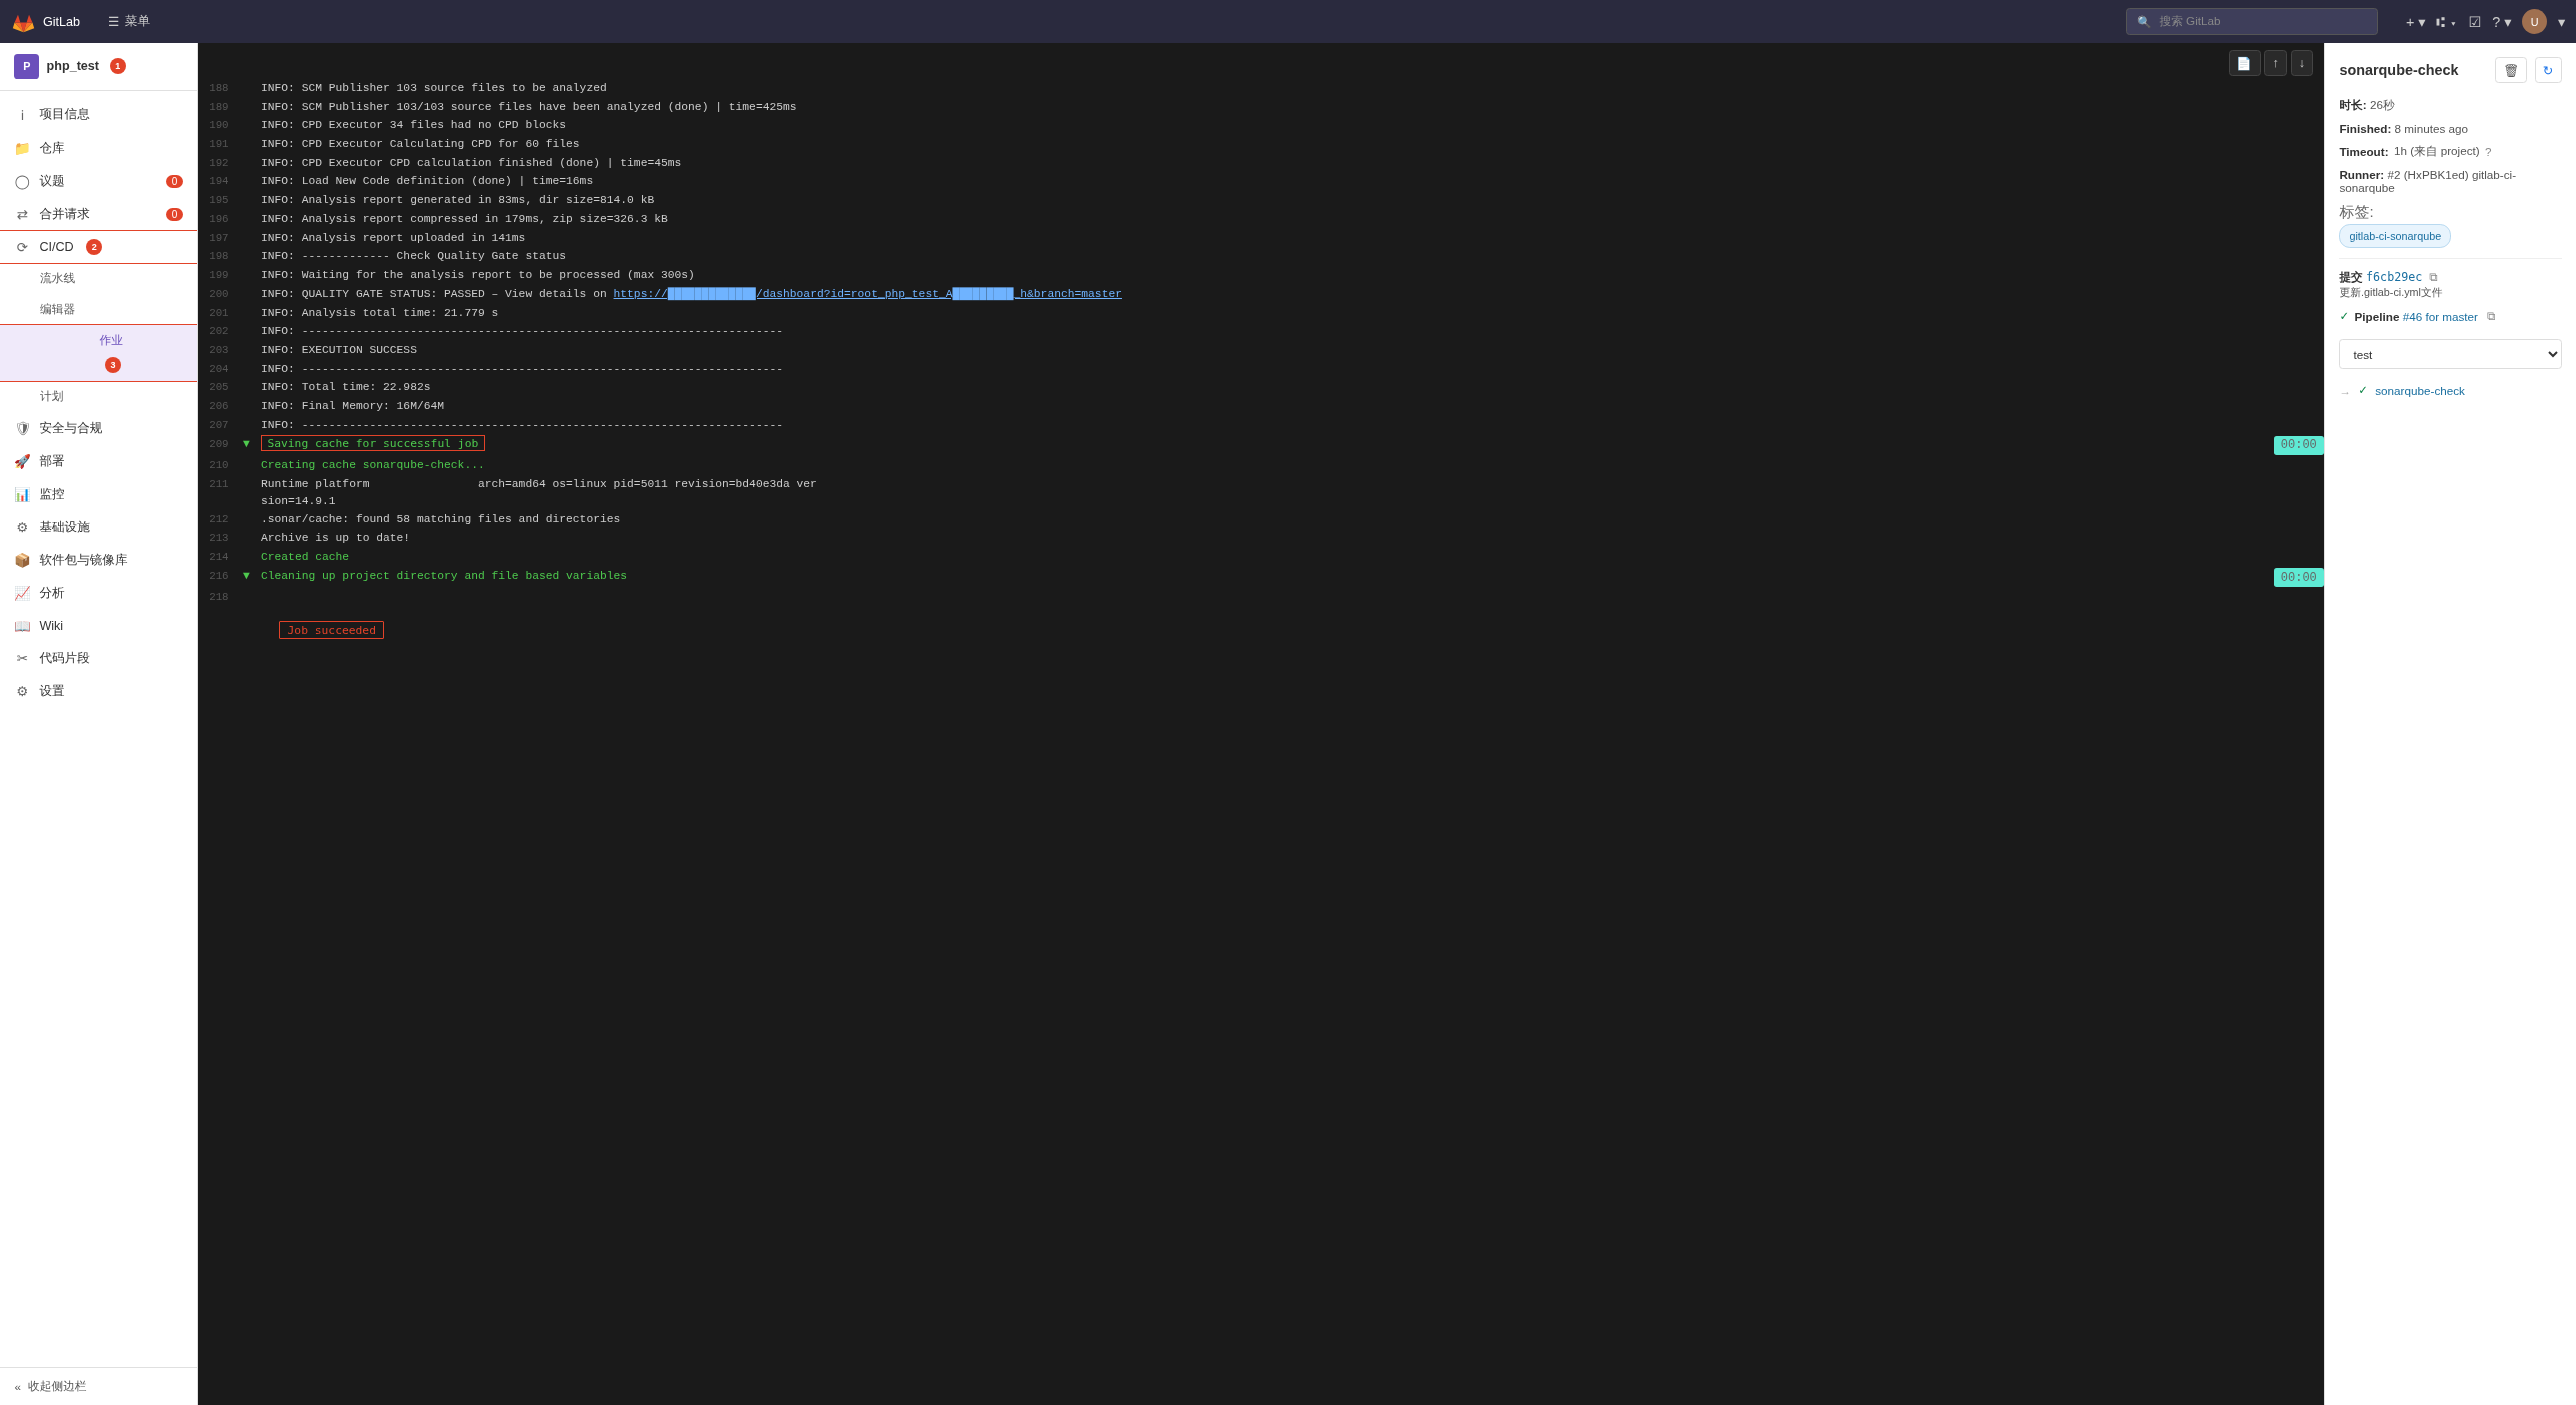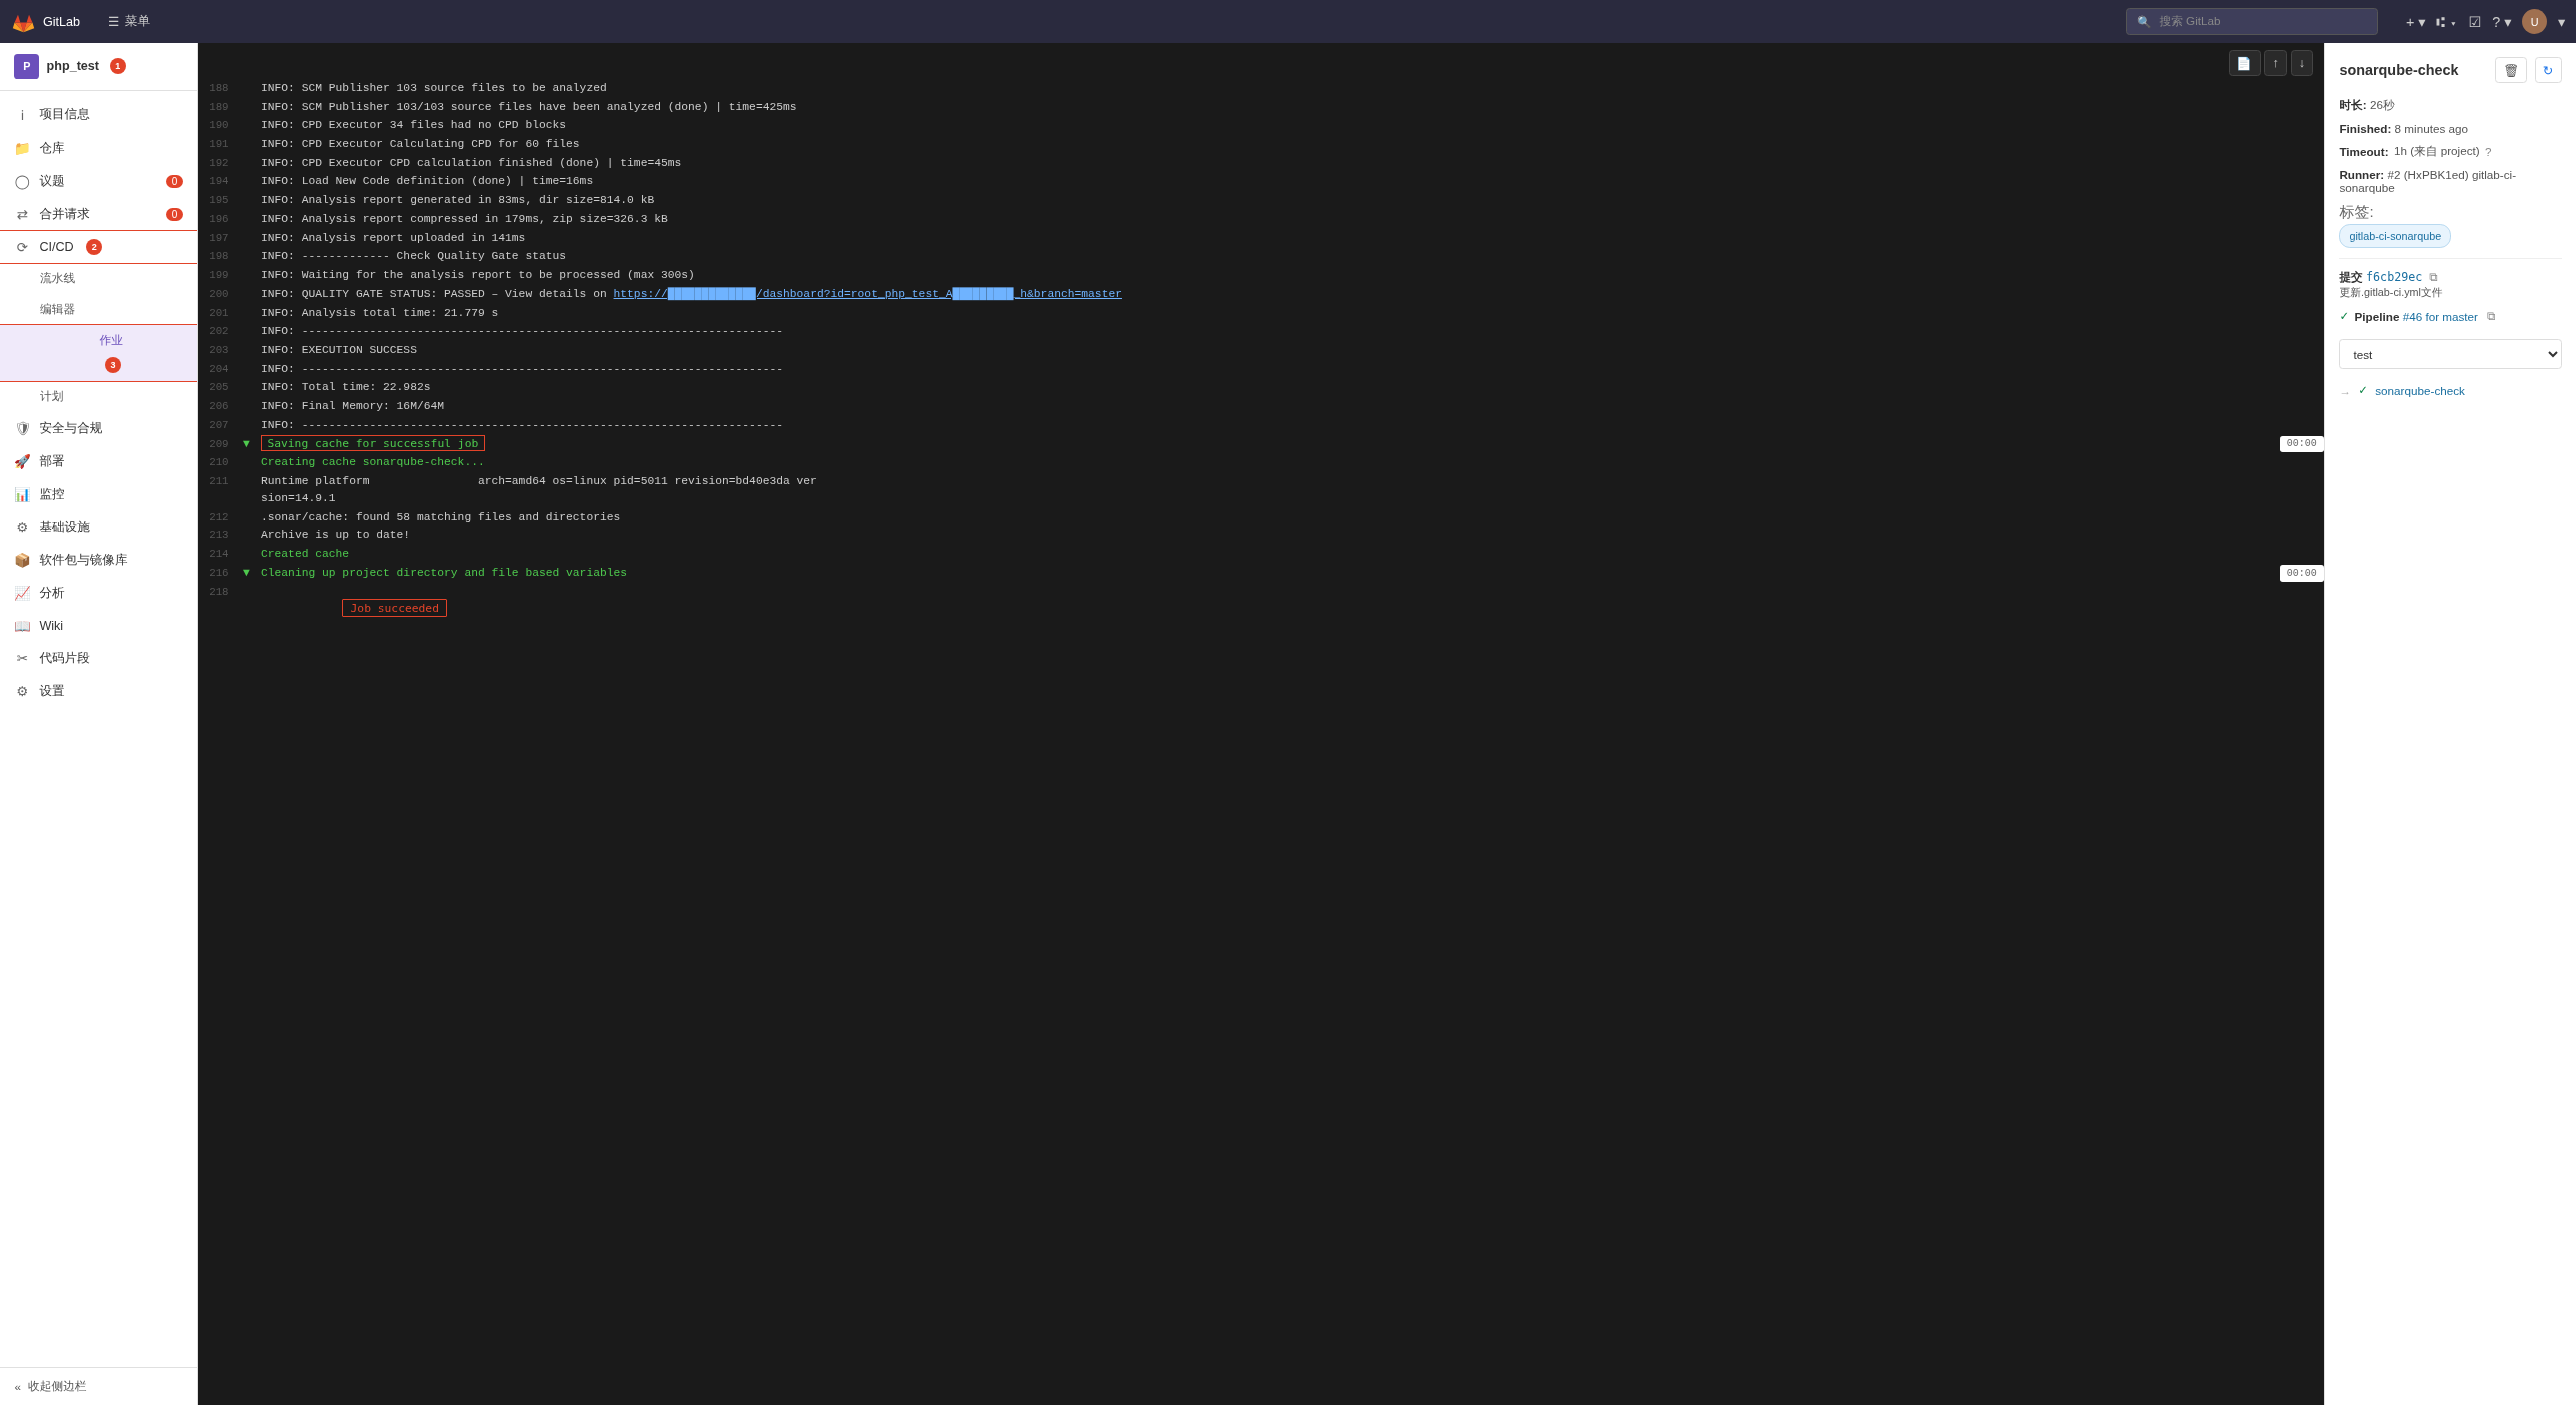--- a/index.html
+++ b/index.html
@@ -218,23 +218,23 @@
     }
     .log-line-text {
       flex: 1;
       white-space: pre-wrap;
       word-break: break-all;
     }
     .log-time {
       color: #666;
       margin-left: auto;
       padding-right: 10.8px;
-      font-size: 10px;
+      font-size: 12px;
       white-space: nowrap;
-      background: #ffffff;
+      background: #5eead4;
       padding: 0.9px 7.2px;
       border-radius: 2.7px;
     }
     .log-section-sub {
       color: #4ec94e;
     }
     .log-info { color: #ccc; }
     .log-link { color: #6fb3ff; text-decoration: underline; }
 
     
@@ -647,21 +647,21 @@
           <span class="log-line-text log-section-sub">Created cache</span>
         </div>
 
         <div class="log-line">
           <span class="log-line-num">216</span>
           <span class="log-line-expand" style="color:#4ec94e;cursor:pointer;">▼</span>
           <span class="log-line-text log-section-sub">Cleaning up project directory and file based variables</span>
           <span class="log-time">00:00</span>
         </div>
 
-        <div class="log-line" style="padding-bottom: 14.4px;">
+        <div class="log-line" style="padding-bottom: 14.4px; flex-direction: column;">
           <span class="log-line-num">218</span>
           <span class="log-line-expand"></span>
           <span class="log-line-text">
             <span style="border:0.9px solid #e24329; padding:1.8px 7.2px; color:#e24329; font-family:monospace; border-radius:1px;">Job succeeded</span>
           </span>
         </div>
 
       </div>
     </div>
 

